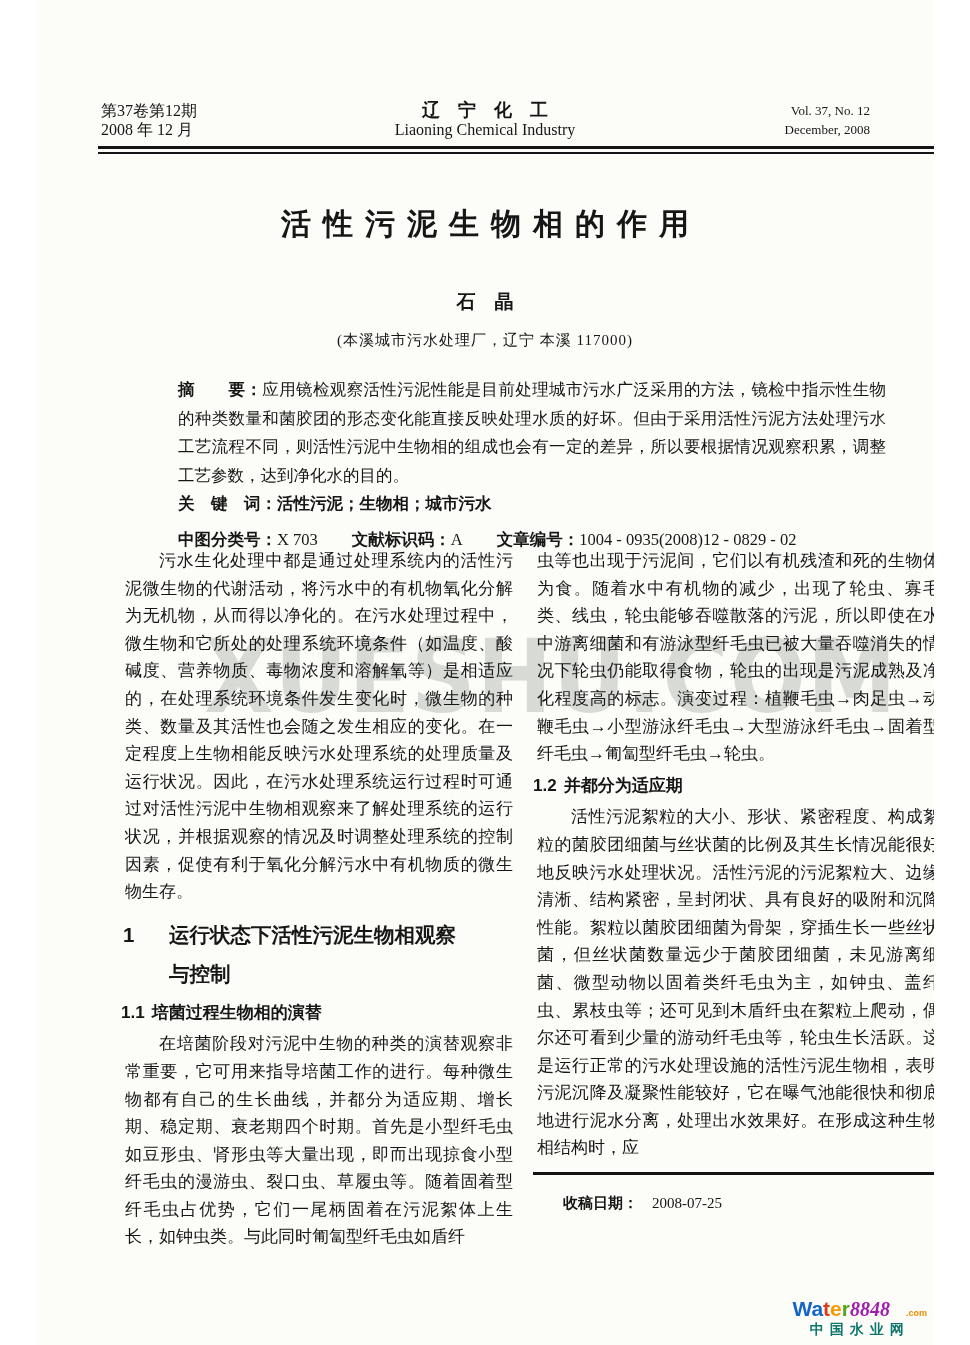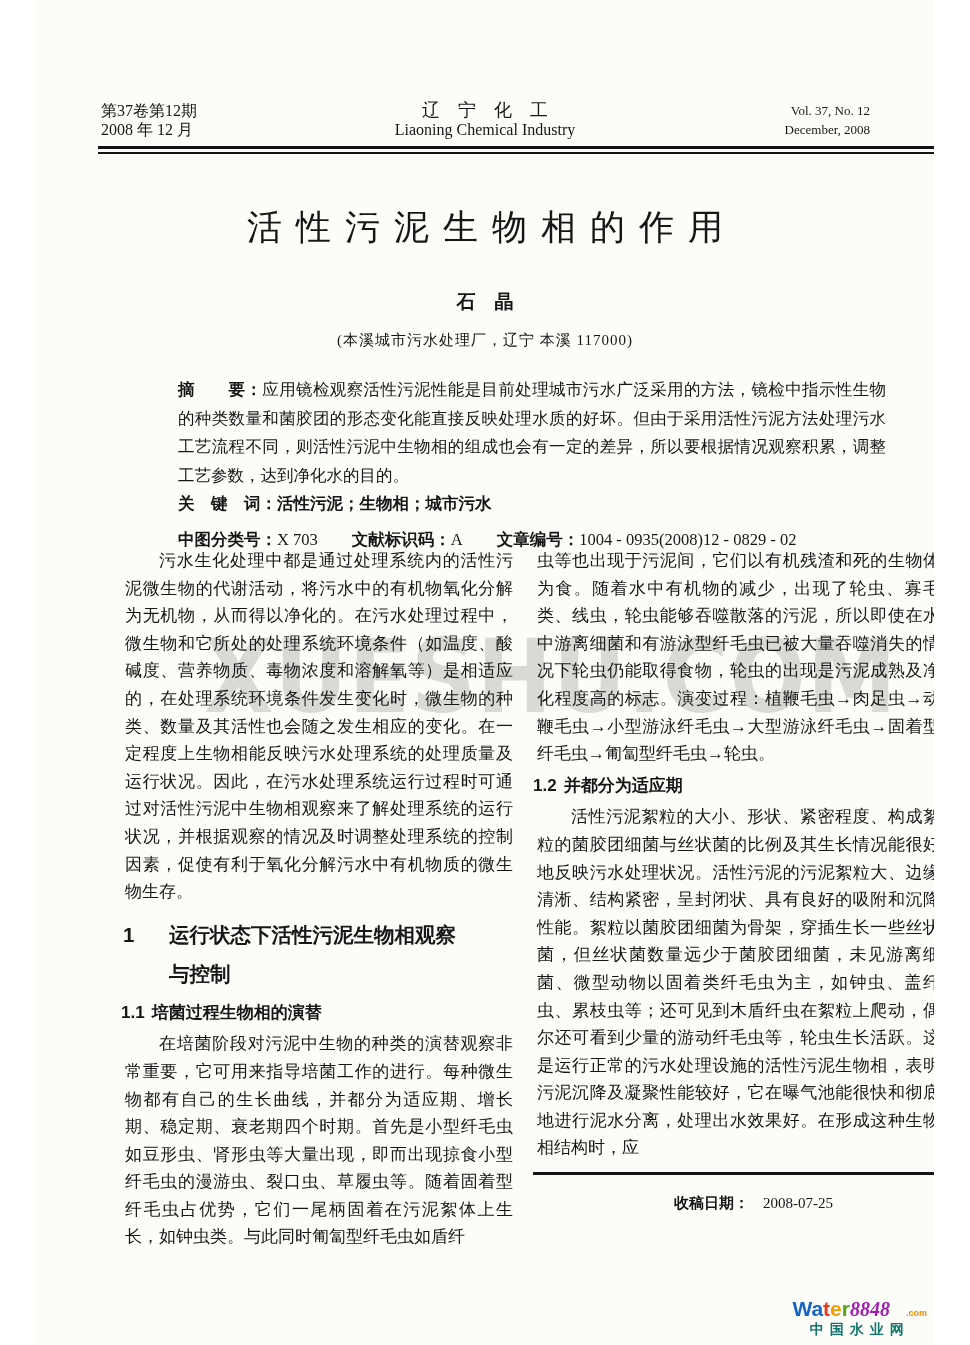--- a/index.html
+++ b/index.html
@@ -5,28 +5,28 @@
   html,body{margin:0;padding:0;background:#ffffff;}
   .page{
     position:relative;width:898px;height:1345px;margin:0 auto;
     background:#fcfdf8;color:#161616;overflow:hidden;
     font-family:"Liberation Serif","DejaVu Serif",serif;
   }
   
   .jheader{position:absolute;top:101px;left:62px;right:62px;height:42px;}
   .jh-left{position:absolute;left:3px;top:0;font-size:16px;line-height:19px;white-space:nowrap;}
   .jh-center{position:absolute;left:0;right:0;top:0;text-align:center;}
-  .jh-center .cn{font-size:18px;font-weight:normal;line-height:19px;}
+  .jh-center .cn{font-size:18px;font-weight:bold;line-height:19px;}
   .jh-center .en{font-size:16px;line-height:19px;}
   .jh-right{position:absolute;right:2px;top:0;text-align:right;font-size:13px;line-height:19px;white-space:nowrap;}
   .rule-double{position:absolute;top:146px;left:62px;width:846px;height:3px;
     border-top:3px solid #141414;border-bottom:2px solid #141414;}
   
   .title{position:absolute;top:204px;left:0;width:100%;text-align:center;
-    font-size:35px;font-weight:normal;letter-spacing:0.40em;text-indent:0.40em;
+    font-size:30px;font-weight:bold;letter-spacing:0.40em;text-indent:0.40em;
     font-family:"Liberation Sans","DejaVu Sans",sans-serif;}
   .author{position:absolute;top:289px;left:0;width:100%;text-align:center;font-size:19px;font-weight:bold;}
   .affil{position:absolute;top:331px;left:0;width:100%;text-align:center;font-size:15px;letter-spacing:1px;}
   
   .front{position:absolute;left:142px;top:375px;width:708px;
     font-family:"Liberation Sans","DejaVu Sans",sans-serif;}
   .front p{margin:0;font-size:16.5px;line-height:28.5px;text-align:justify;}
   .front .lbl{font-weight:bold;}
   .front .kw{font-weight:bold;}
   .front .meta{margin-top:7px;}
@@ -39,21 +39,21 @@
   .col p{margin:4px;}
   .col p.ind{text-indent:2em;}
   .sec-h{position:relative;margin:9px 0 6px 0;padding-left:48px;
     font-size:20.5px;line-height:39px;font-weight:bold;text-align:left;
     font-family:"Liberation Sans","DejaVu Sans",sans-serif;}
   .sec-no{position:absolute;left:2px;top:0;}
   .sub-h{margin:4px 0 3px 0;font-size:17px;font-weight:bold;text-align:left;
     font-family:"Liberation Sans","DejaVu Sans",sans-serif;}
   .sub-no{margin-right:7px;}
   
-  .footnote{margin-top:10px;border-top:3px solid #141414;padding-top:14px;font-size:15px;text-align:center;}
+  .footnote{margin-top:10px;border-top:3px solid #141414;padding-top:14px;font-size:15px;text-align:left;}
   .footnote .lbl{font-weight:bold;margin-left:30px;margin-right:14px;
     font-family:"Liberation Sans","DejaVu Sans",sans-serif;}
   
   .watermark{position:absolute;left:168px;top:618px;z-index:1;
     font-family:"DejaVu Sans","Liberation Sans",sans-serif;font-weight:bold;
     font-size:90px;letter-spacing:1px;color:#8e9490;opacity:0.33;
     transform:scaleY(1.12);transform-origin:top left;white-space:nowrap;user-select:none;}
   
   .logo{position:absolute;right:7px;bottom:8px;text-align:center;z-index:3;
     font-family:"Liberation Sans","DejaVu Sans",sans-serif;line-height:1.05;}

